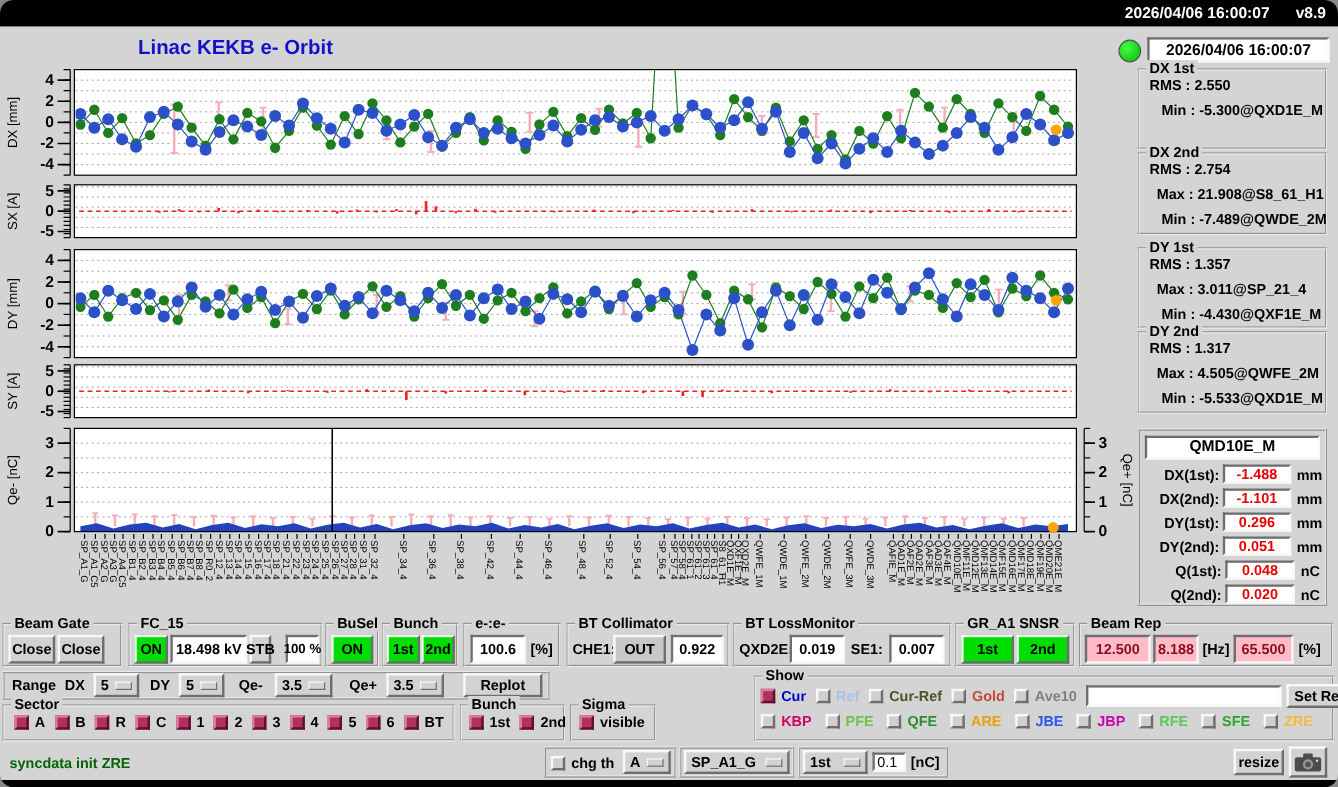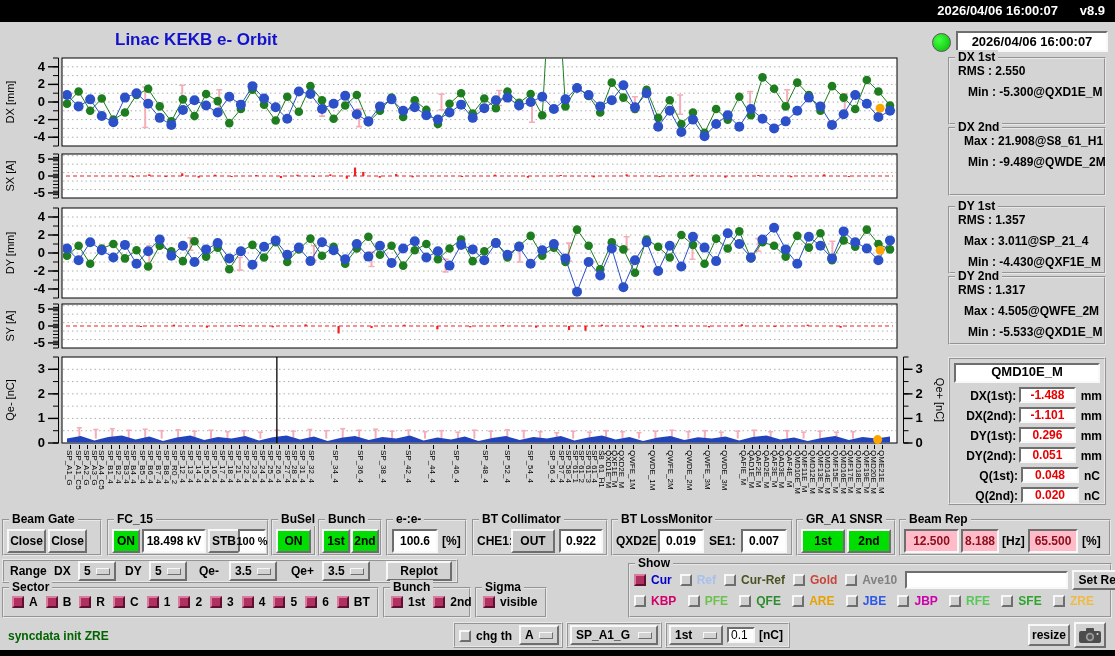--- a/index.html
+++ b/index.html
@@ -1,16 +1,16 @@
 <!DOCTYPE html>
 <html><head>
 <meta charset="utf-8">
 <style>
   html,body{margin:0;padding:0;background:#888;}
-  .window{position:relative;width:1115px;height:656px;background:#d4d4d4;font-family:"Liberation Sans",sans-serif;overflow:hidden;}
+  .window{position:relative;width:1115px;height:656px;background:#d4d4d4;font-family:"Liberation Sans",sans-serif;overflow:hidden;border-radius:11px;}
   .topbar{position:absolute;left:0;top:0;width:1115px;height:22px;background:#000;color:#fff;font-weight:bold;font-size:13px;line-height:22px;text-align:right;box-sizing:border-box;padding-right:10px;}
   .topbar .ver{margin-left:18px;}
   .page-title{position:absolute;left:115px;top:30px;font-size:17px;font-weight:bold;color:#1212cc;}
   .led{position:absolute;left:932px;top:33px;width:17px;height:17px;border-radius:50%;background:radial-gradient(circle at 35% 35%,#44ff44,#00bb00);border:1px solid #555;}
   .tsbox{position:absolute;left:956px;top:31px;width:148px;height:17px;background:#fff;border:2px solid;border-color:#6e6e6e #f8f8f8 #f8f8f8 #6e6e6e;font-weight:bold;font-size:13px;text-align:center;line-height:17px;}
   .groupbox{position:absolute;border:2px groove #e8e8e8;box-sizing:border-box;}
   .gb-title{position:absolute;top:-9px;left:5px;background:#d4d4d4;padding:0 3px;font-weight:bold;font-size:12px;white-space:nowrap;}
   .btn{position:absolute;box-sizing:border-box;border:2px solid;border-color:#f8f8f8 #6e6e6e #6e6e6e #f8f8f8;background:#d2d2d2;font-weight:bold;font-size:12px;text-align:center;display:flex;align-items:center;justify-content:center;white-space:nowrap;cursor:default;}
   .btn.green{background:#00dd00;}
   .box{position:absolute;box-sizing:border-box;border:2px solid;border-color:#6e6e6e #f8f8f8 #f8f8f8 #6e6e6e;background:#fff;font-weight:bold;font-size:12px;display:flex;align-items:center;justify-content:center;white-space:nowrap;}
@@ -922,22 +922,23 @@
       <div class="groupbox" style="left: 948px; top: 57px; width: 158px; height: 68px;">
         <span class="gb-title">DX 1st</span>
         <div style="position: absolute; left: 6px; top: 2px; right: 2px;">
           <div class="stat-row" style="padding-left: 2px;">RMS :  2.550</div>
           <div class="stat-row" style="padding-left: 12px;">Min :  -5.300@QXD1E_M</div>
         </div>
       </div>
       <div class="groupbox" style="left: 948px; top: 127px; width: 158px; height: 69px;">
         <span class="gb-title">DX 2nd</span>
         <div style="position: absolute; left: 6px; top: 2px; right: 2px;">
+          <div class="stat-row" style="padding-left: 2px;">RMS :  2.754</div>
           <div class="stat-row" style="padding-left: 8px;">Max :  21.908@S8_61_H1</div>
-          <div class="stat-row" style="padding-left: 12px;">Min :  -9.489@QWDE_2M</div>
+          <div class="stat-row" style="padding-left: 12px;">Min :  -7.489@QWDE_2M</div>
         </div>
       </div>
       <div class="groupbox" style="left: 948px; top: 206px; width: 158px; height: 68px;">
         <span class="gb-title">DY 1st</span>
         <div style="position: absolute; left: 6px; top: 2px; right: 2px;">
           <div class="stat-row" style="padding-left: 2px;">RMS :  1.357</div>
           <div class="stat-row" style="padding-left: 8px;">Max :  3.011@SP_21_4</div>
           <div class="stat-row" style="padding-left: 12px;">Min :  -4.430@QXF1E_M</div>
         </div>
       </div>
@@ -988,21 +989,21 @@
   <div class="groupbox" style="left:2px;top:519px;width:100px;height:37px">
     <span class="gb-title">Beam Gate</span>
     <div class="btn" style="left:3px;top:8px;width:39px;height:24px">Close</div>
     <div class="btn" style="left:44px;top:8px;width:39px;height:24px">Close</div>
   </div>
 
   <div class="groupbox" style="left:107px;top:519px;width:162px;height:37px">
     <span class="gb-title">FC_15</span>
     <div class="btn green" style="left:3px;top:8px;width:28px;height:24px">ON</div>
     <div class="box" style="left:33px;top:8px;width:64px;height:24px">18.498 kV</div>
-    <div class="btn" style="left:99px;top:8px;width:32px;height:24px">STB</div>
+    <div class="btn" style="left:99px;top:8px;width:18px;height:24px">STB</div>
     <div class="box" style="left:129px;top:8px;width:28px;height:24px;font-size:11px">100 %</div>
   </div>
 
   <div class="groupbox" style="left:271px;top:519px;width:45px;height:37px">
     <span class="gb-title">BuSel</span>
     <div class="btn green" style="left:3px;top:8px;width:35px;height:24px">ON</div>
   </div>
 
   <div class="groupbox" style="left:318px;top:519px;width:64px;height:37px">
     <span class="gb-title">Bunch</span>

